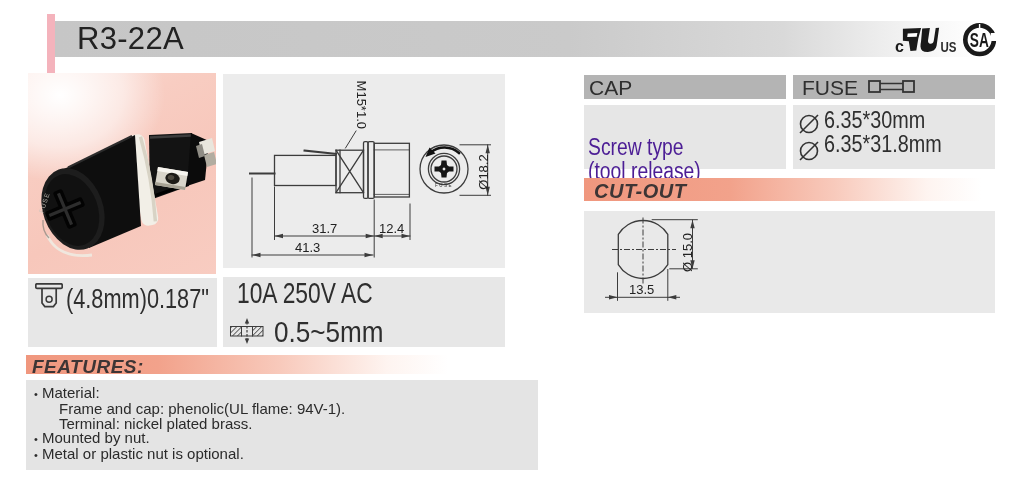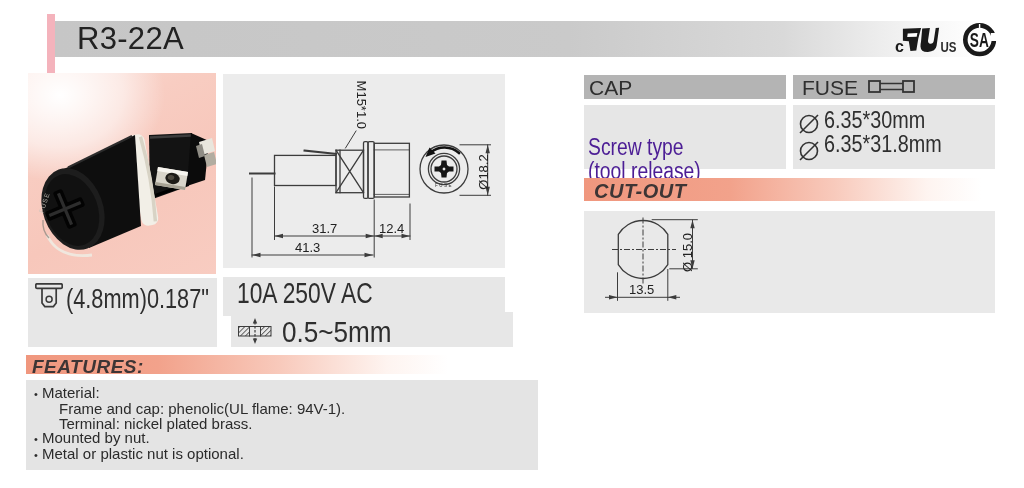--- a/index.html
+++ b/index.html
@@ -161,21 +161,21 @@
       <path d="M7,5.4 L7,20 L9.8,23.6 L18.4,23.6 L21.2,20 L21.2,5.4"></path>
       <circle cx="14.1" cy="16.2" r="3" stroke-width="1.5"></circle>
     </g>
   </svg>
   <div class="abs" style="left:38px;top:6px;font-size:27px;color:#2e2e2e;"><span class="cx" style="transform:scaleX(0.805)">(4.8mm)0.187"</span></div>
 </div>
 
 <div class="abs" style="left:223px;top:277px;width:282px;height:39px;background:#e7e7e7;">
   <div class="abs" style="left:14px;top:-1px;font-size:30px;color:#2e2e2e;"><span class="cx" style="transform:scaleX(0.76)">10A 250V AC</span></div>
 </div>
-<div class="abs" style="left:223px;top:312px;width:282px;height:35px;background:#e7e7e7;margin-left:8px;">
+<div class="abs" style="left:223px;top:312px;width:282px;height:35px;background:#e7e7e7;">
   <svg class="abs" style="left:7px;top:6px;" width="34" height="26" viewBox="0 0 34 26">
     <defs>
       <pattern id="hatch" width="3.5" height="3.5" patternUnits="userSpaceOnUse" patternTransform="rotate(45)">
         <rect width="3.5" height="3.5" fill="#e7e7e7"></rect>
         <line x1="0" y1="0" x2="0" y2="3.5" stroke="#3d3d3d" stroke-width="1.5"></line>
       </pattern>
     </defs>
     <rect x="0.5" y="8.5" width="11" height="9.5" fill="url(#hatch)" stroke="#3d3d3d" stroke-width="1"></rect>
     <rect x="22.5" y="8.5" width="10.5" height="9.5" fill="url(#hatch)" stroke="#3d3d3d" stroke-width="1"></rect>
     <rect x="11.5" y="8.5" width="11" height="9.5" fill="none" stroke="#3d3d3d" stroke-width="1"></rect>

